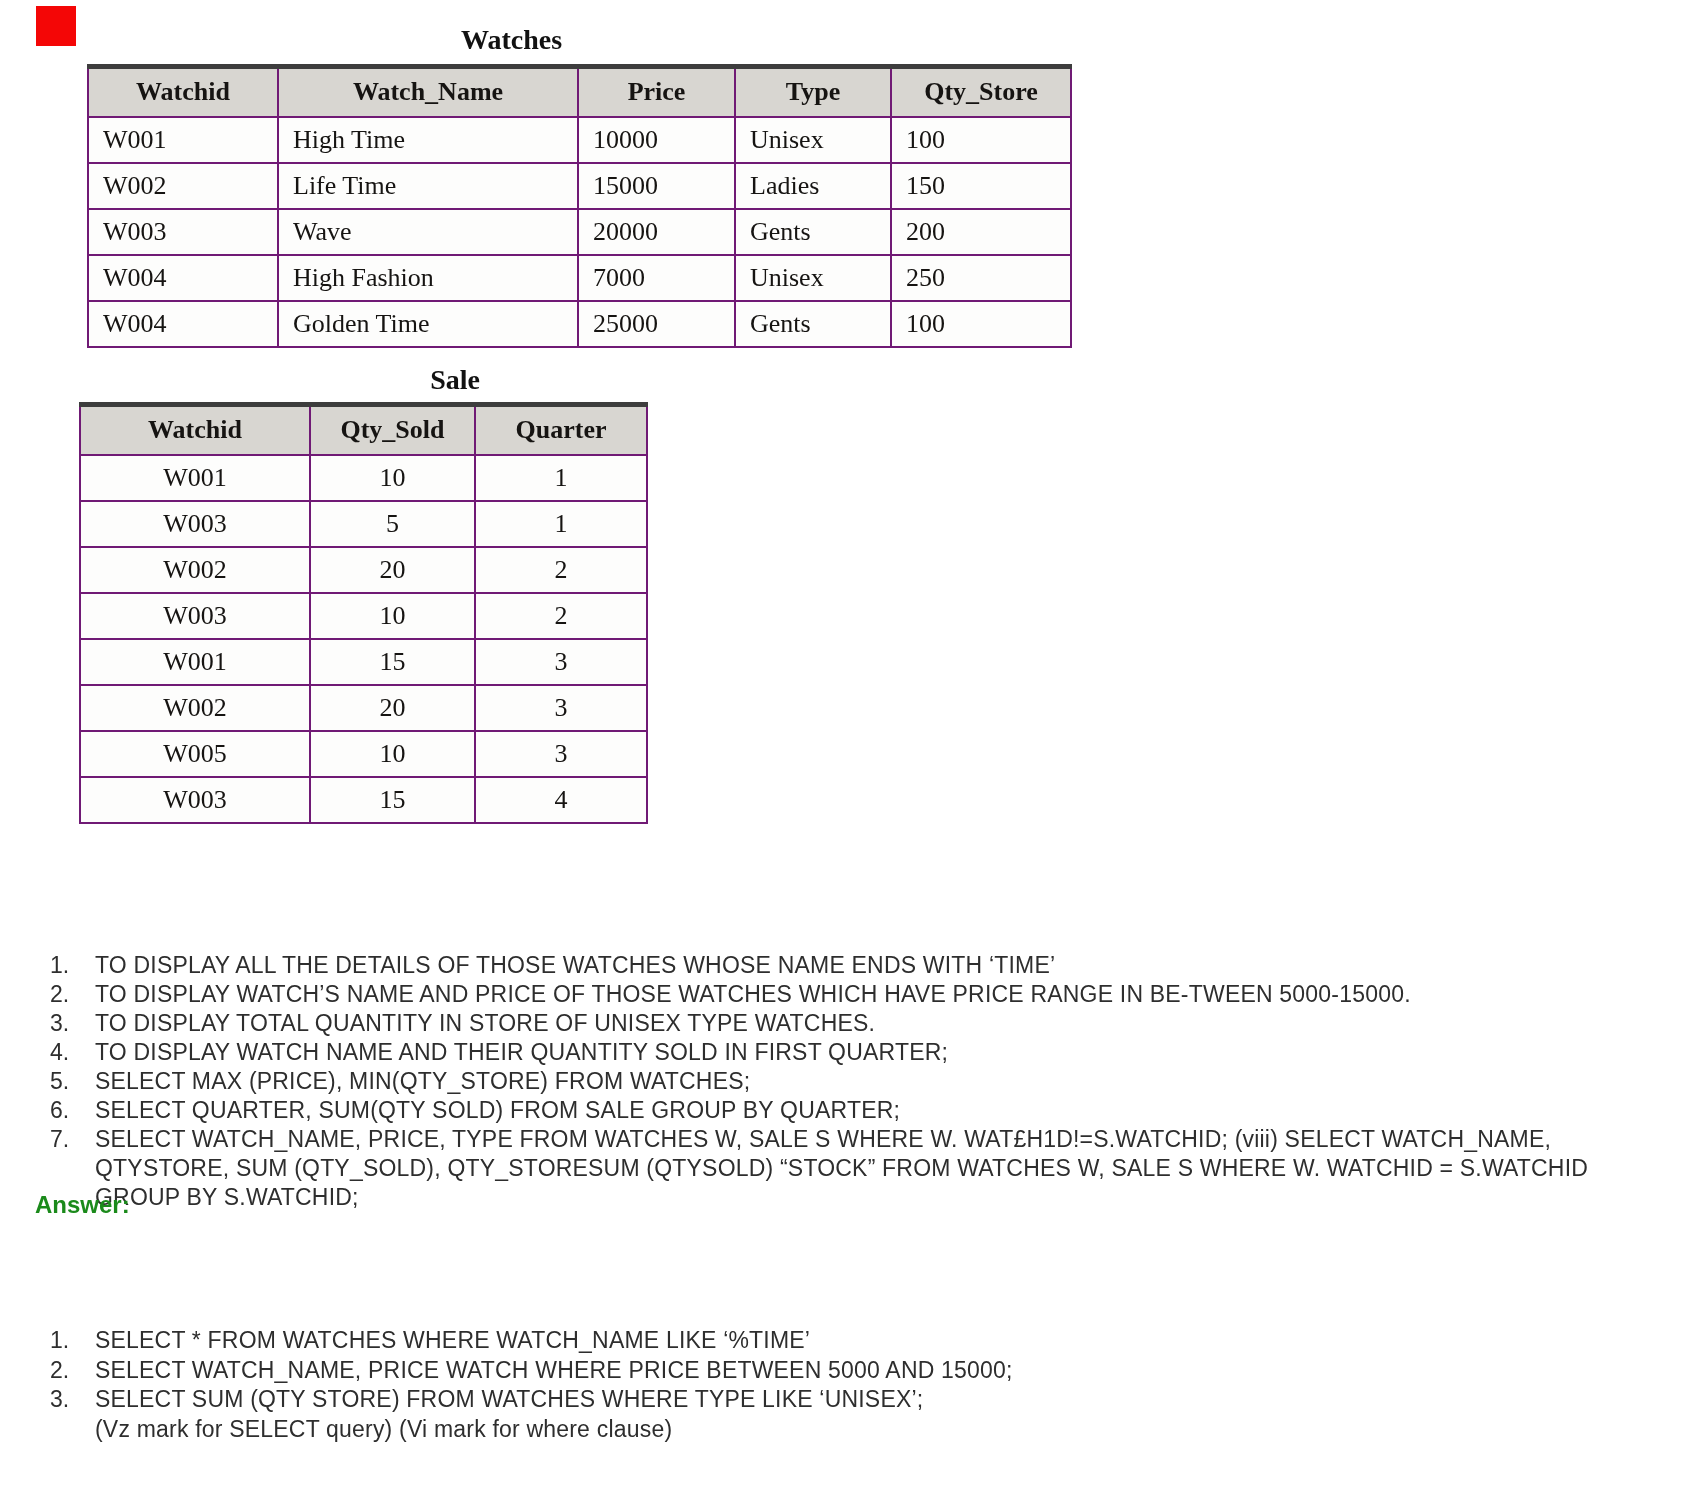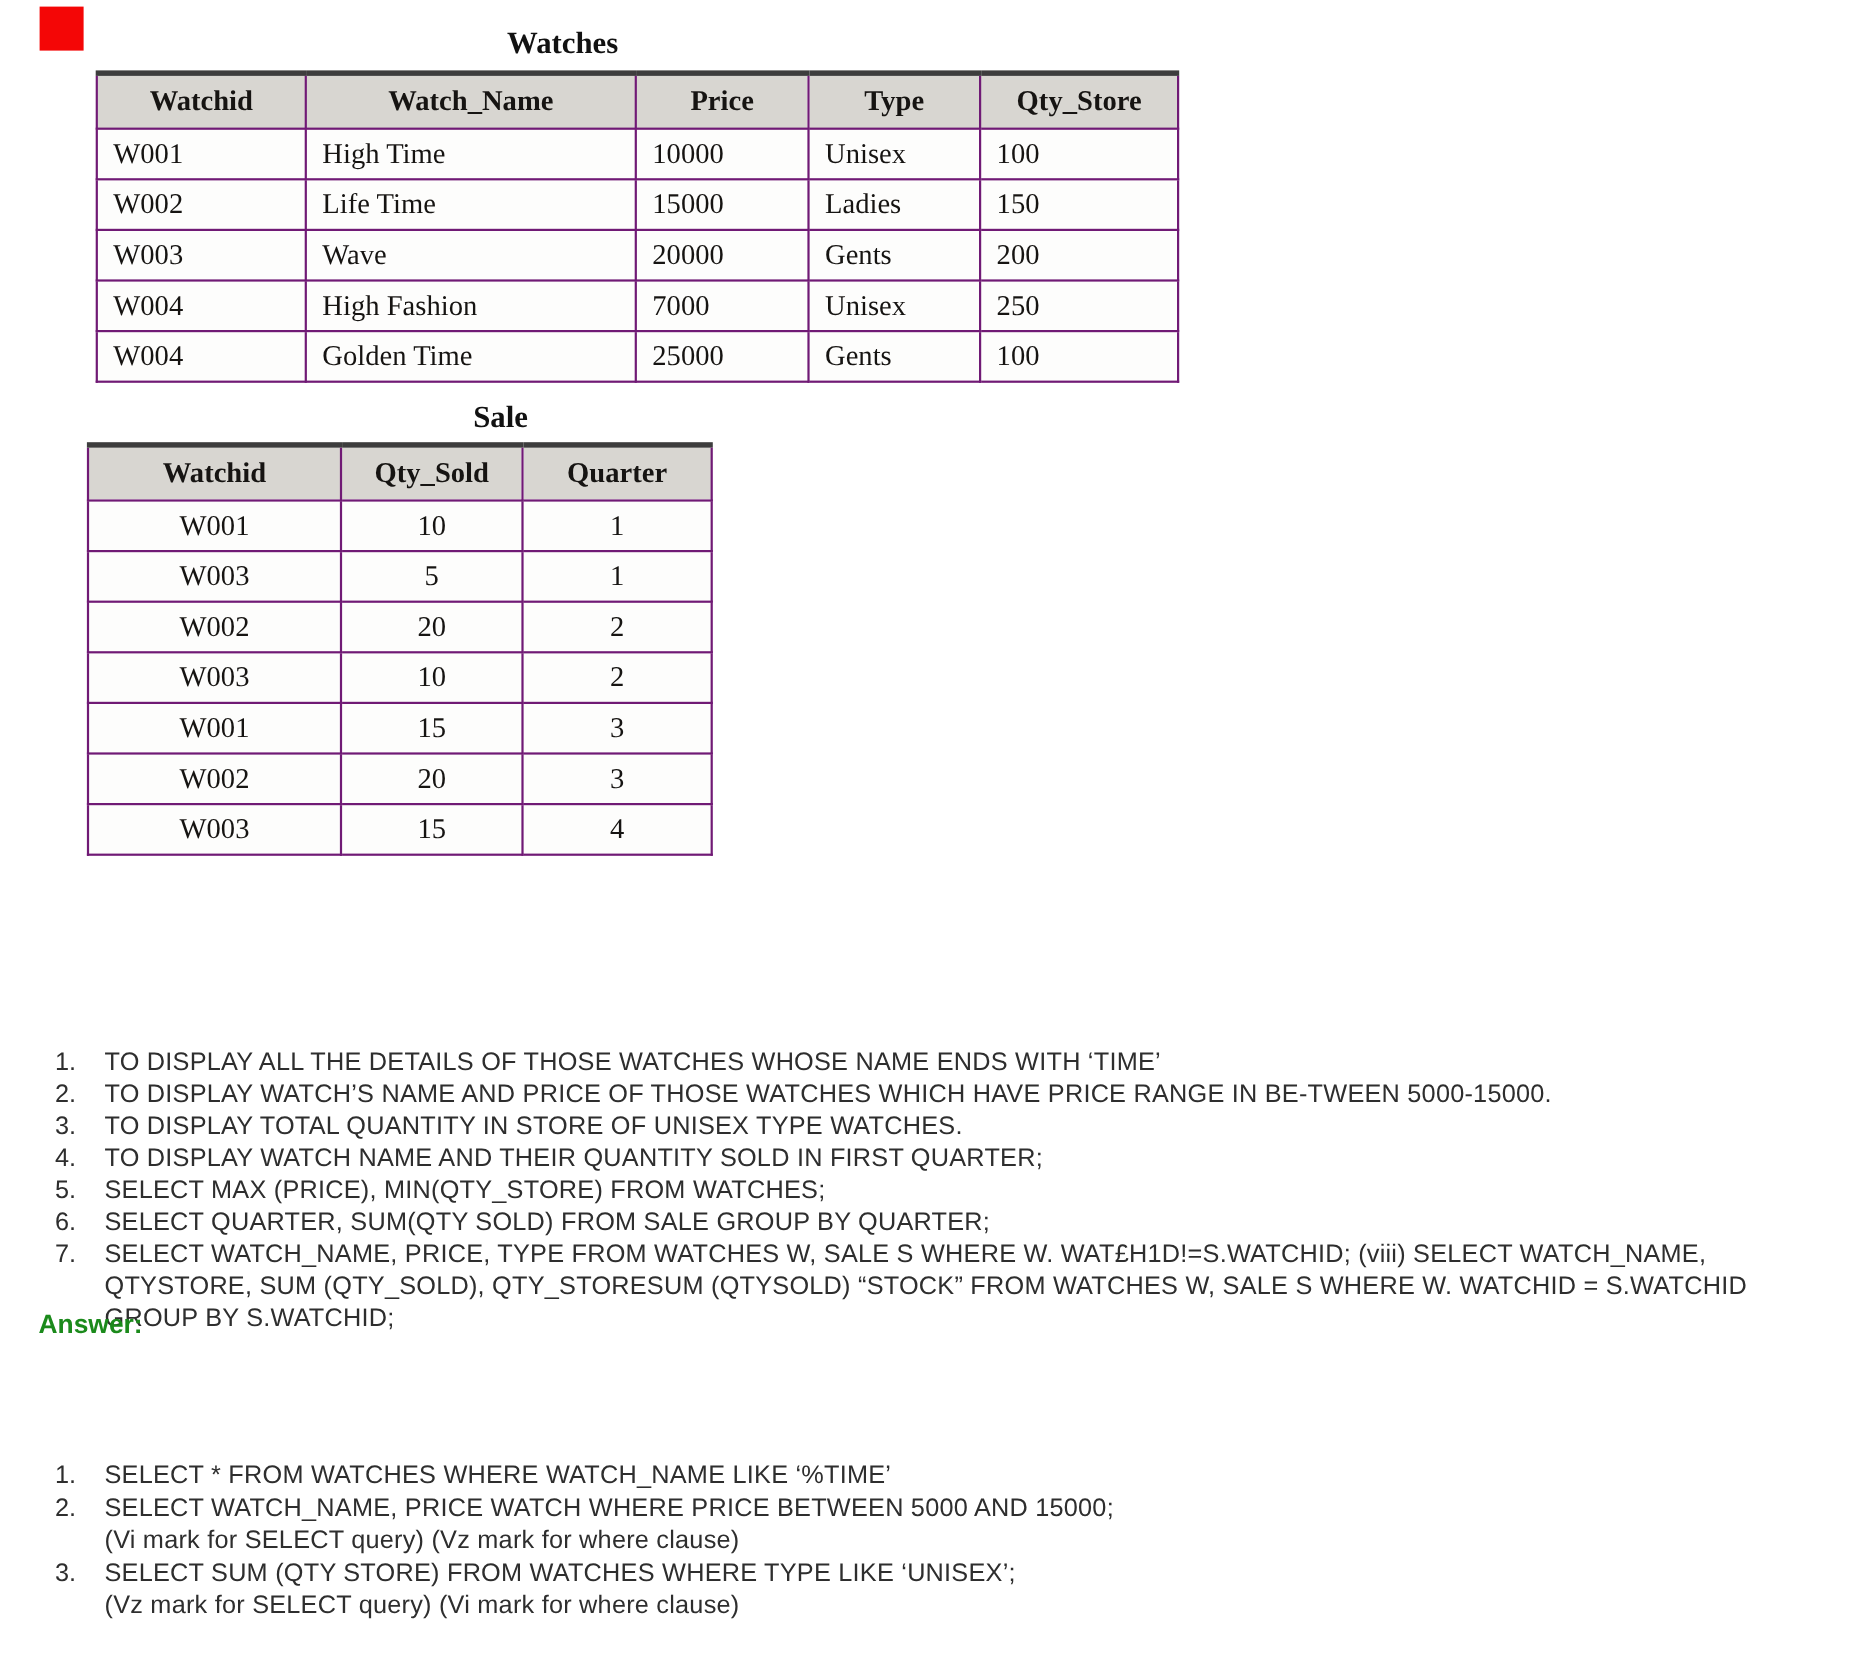--- a/index.html
+++ b/index.html
@@ -152,20 +152,25 @@
       <td>W001</td>
       <td>15</td>
       <td>3</td>
     </tr>
     <tr>
       <td>W002</td>
       <td>20</td>
       <td>3</td>
     </tr>
     <tr>
+      <td>W005</td>
+      <td>10</td>
+      <td>3</td>
+    </tr>
+    <tr>
       <td>W003</td>
       <td>15</td>
       <td>4</td>
     </tr>
   </tbody>
 </table>
 
 <ol class="q-list">
   <li class="q-item">
     <span class="num">1.</span>
@@ -203,21 +208,20 @@
   <li class="a-item">
     <span class="num">1.</span>
     <span class="a-text">
       <div class="a-query">SELECT * FROM WATCHES WHERE WATCH_NAME LIKE ‘%TIME’</div>
     </span>
   </li>
   <li class="a-item">
     <span class="num">2.</span>
     <span class="a-text">
       <div class="a-query">SELECT WATCH_NAME, PRICE WATCH WHERE PRICE BETWEEN 5000 AND 15000;</div>
-      <div class="a-note">(Vi mark for SELECT query) (Vz mark for where clause)</div>
     </span>
   </li>
   <li class="a-item">
     <span class="num">3.</span>
     <span class="a-text">
       <div class="a-query">SELECT SUM (QTY STORE) FROM WATCHES WHERE TYPE LIKE ‘UNISEX’;</div>
       <div class="a-note">(Vz mark for SELECT query) (Vi mark for where clause)</div>
     </span>
   </li>
 </ol>

